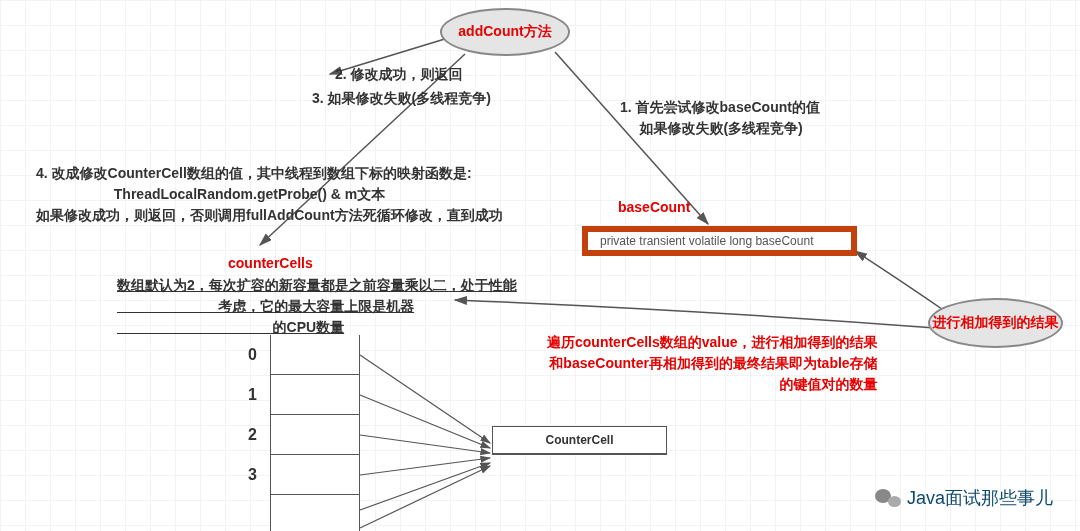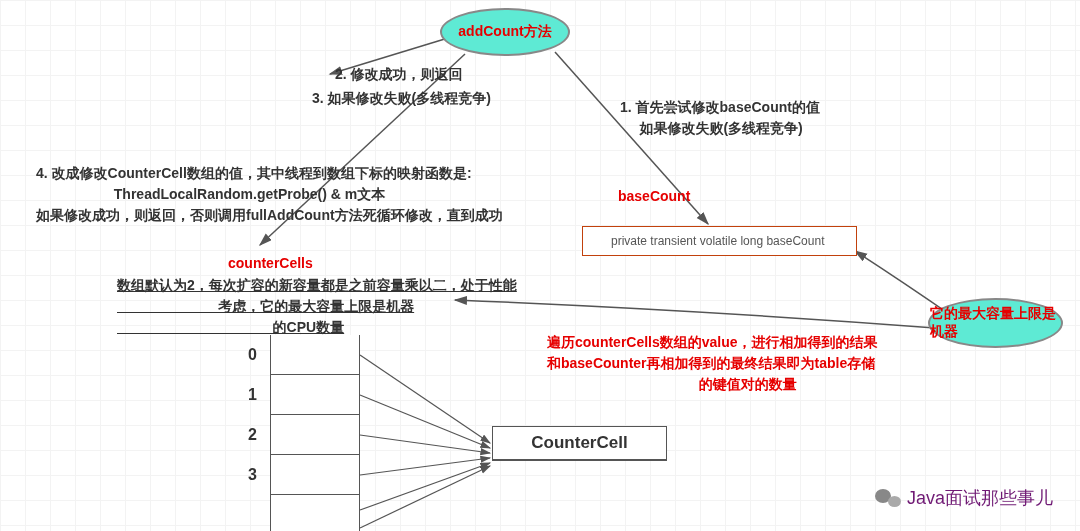--- a/index.html
+++ b/index.html
@@ -13,54 +13,55 @@
     overflow: hidden;
     background-image:
       linear-gradient(#f3f3f3 1px, transparent 1px),
       linear-gradient(90deg, #f3f3f3 1px, transparent 1px);
     background-size: 25px 25px;
   }
   .ellipse {
     position: absolute;
     border: 2px solid #888;
     border-radius: 50%;
-    background: #5eead4;
+    background: #e5e5e5;
     display: flex;
     align-items: center;
     justify-content: center;
     font-weight: bold;
     color: #e60000;
     font-size: 14px;
   }
   .label {
     position: absolute;
     font-size: 14px;
     font-weight: bold;
     color: #333;
     line-height: 1.5;
     white-space: pre;
   }
   .label-red {
     color: #e60000;
+    text-align: right;
   }
   .heading-red {
     position: absolute;
     color: #e60000;
     font-weight: bold;
     font-size: 14px;
   }
   .box {
     position: absolute;
-    border: 1px solid #c2410c;
+    border: 6px solid #c2410c;
     background: #fff;
     font-size: 12px;
     color: #555;
     display: flex;
     align-items: center;
-    padding: 0 28px;
+    padding: 0 12px;
   }
   .cell-array {
     position: absolute;
   }
   .cell-array .cell {
     width: 90px;
     height: 40px;
     border: 1px solid #555;
     border-top: none;
     position: relative;
@@ -72,21 +73,21 @@
     width: 35px;
     text-align: center;
     font-size: 16px;
     font-weight: bold;
     color: #333;
   }
   .classbox {
     position: absolute;
     border: 1px solid #555;
     background: #fff;
-    font-size: 17px;
+    font-size: 12px;
     color: #444;
   }
   .classbox .title {
     border-bottom: 1px solid #555;
     text-align: center;
     font-weight: bold;
     padding: 6px 12px;
     color: #333;
   }
   .classbox .body {
@@ -97,21 +98,21 @@
     left: 0; top: 0;
     width: 1080px; height: 531px;
     pointer-events: none;
   }
   .watermark {
     position: absolute;
     display: flex;
     align-items: center;
     gap: 6px;
     font-size: 18px;
-    color: #701a75;
+    color: #0c4a6e;
   }
   .watermark .wx {
     width: 26px; height: 22px; position: relative;
   }
   .watermark .wx::before, .watermark .wx::after {
     content: ""; position: absolute; border-radius: 50%;
     background: #888;
   }
   .watermark .wx::before { width: 16px; height: 14px; left: 0; top: 2px; }
   .watermark .wx::after { width: 13px; height: 11px; right: 0; bottom: 2px; background:#aaa;}
@@ -142,35 +143,35 @@
   <line x1="360" y1="475" x2="490" y2="458" stroke="#555" stroke-width="1.2" marker-end="url(#arrow)"></line>
   <line x1="360" y1="510" x2="490" y2="463" stroke="#555" stroke-width="1.2" marker-end="url(#arrow)"></line>
   <line x1="360" y1="528" x2="490" y2="466" stroke="#555" stroke-width="1.2" marker-end="url(#arrow)"></line>
 </svg>
 
 <div class="ellipse" style="left:440px; top:8px; width:130px; height:48px;">
   <span>addCount方法</span>
 </div>
 
 <div class="ellipse" style="left:928px; top:298px; width:135px; height:50px;">
-  <span>它的最大容量上限是机器</span>
+  <span>进行相加得到的结果</span>
 </div>
 
 <div class="label" style="left:620px; top:97px;">1. 首先尝试修改baseCount的值
      如果修改失败(多线程竞争)</div>
 
 <div class="label" style="left:335px; top:64px;">2. 修改成功，则返回</div>
 
 <div class="label" style="left:312px; top:88px;">3. 如果修改失败(多线程竞争)</div>
 
 <div class="label" style="left:36px; top:163px;">4. 改成修改CounterCell数组的值，其中线程到数组下标的映射函数是:
                     ThreadLocalRandom.getProbe() &amp; m文本
 如果修改成功，则返回，否则调用fullAddCount方法死循环修改，直到成功</div>
 
-<div class="heading-red" style="left:618px; top:188px;">baseCount</div>
+<div class="heading-red" style="left:618px; top:199px;">baseCount</div>
 
 <div class="box" style="left:582px; top:226px; width:275px; height:30px;">
   <span>private transient volatile long baseCount</span>
 </div>
 
 <div class="heading-red" style="left:228px; top:255px;">counterCells</div>
 
 <div class="label" style="left:117px; top:275px;text-decoration:underline;">数组默认为2，每次扩容的新容量都是之前容量乘以二，处于性能
                           考虑，它的最大容量上限是机器
                                         的CPU数量</div>

